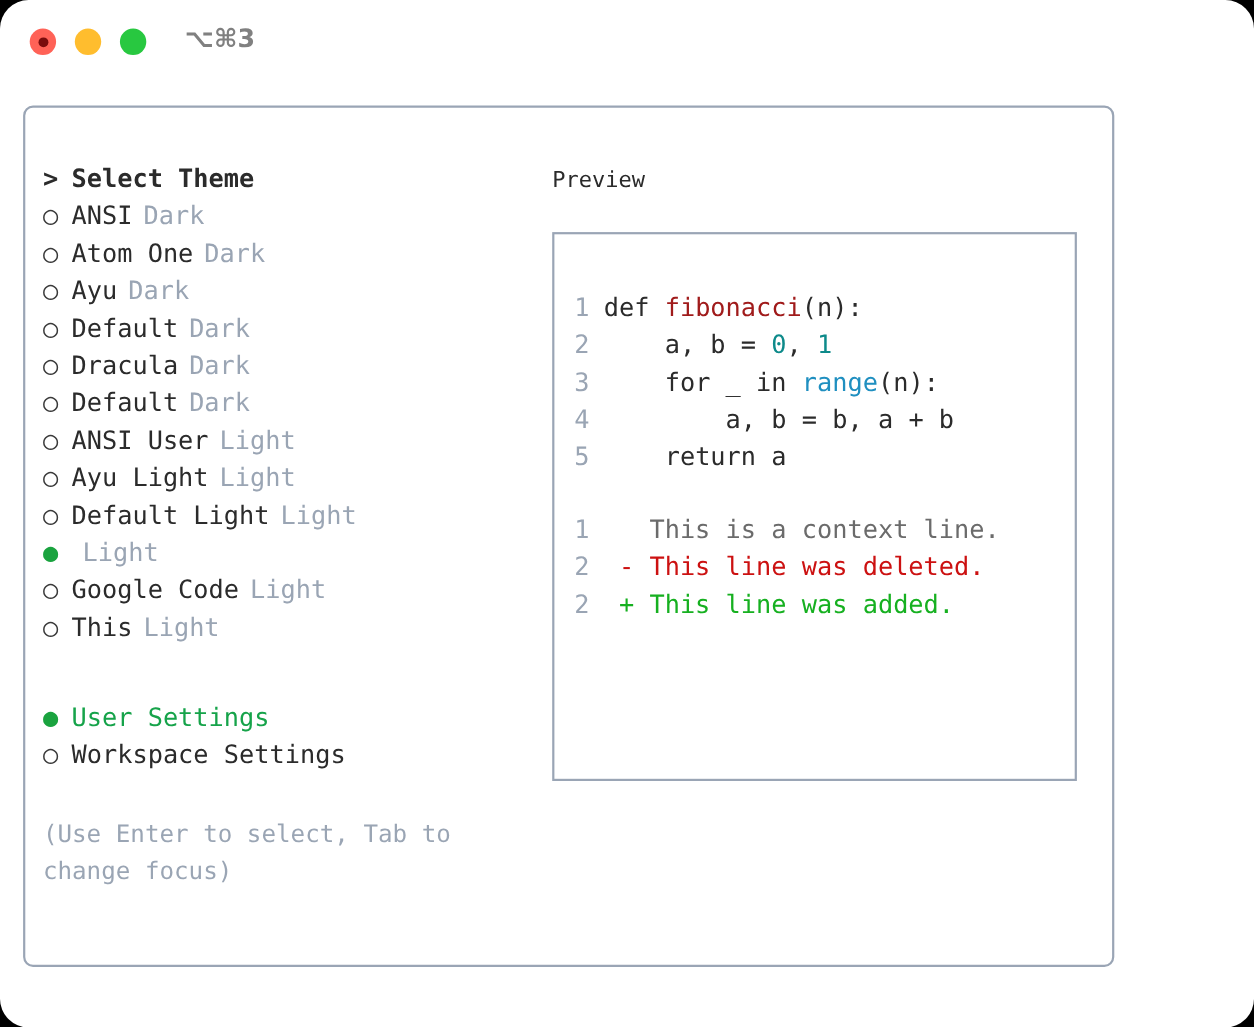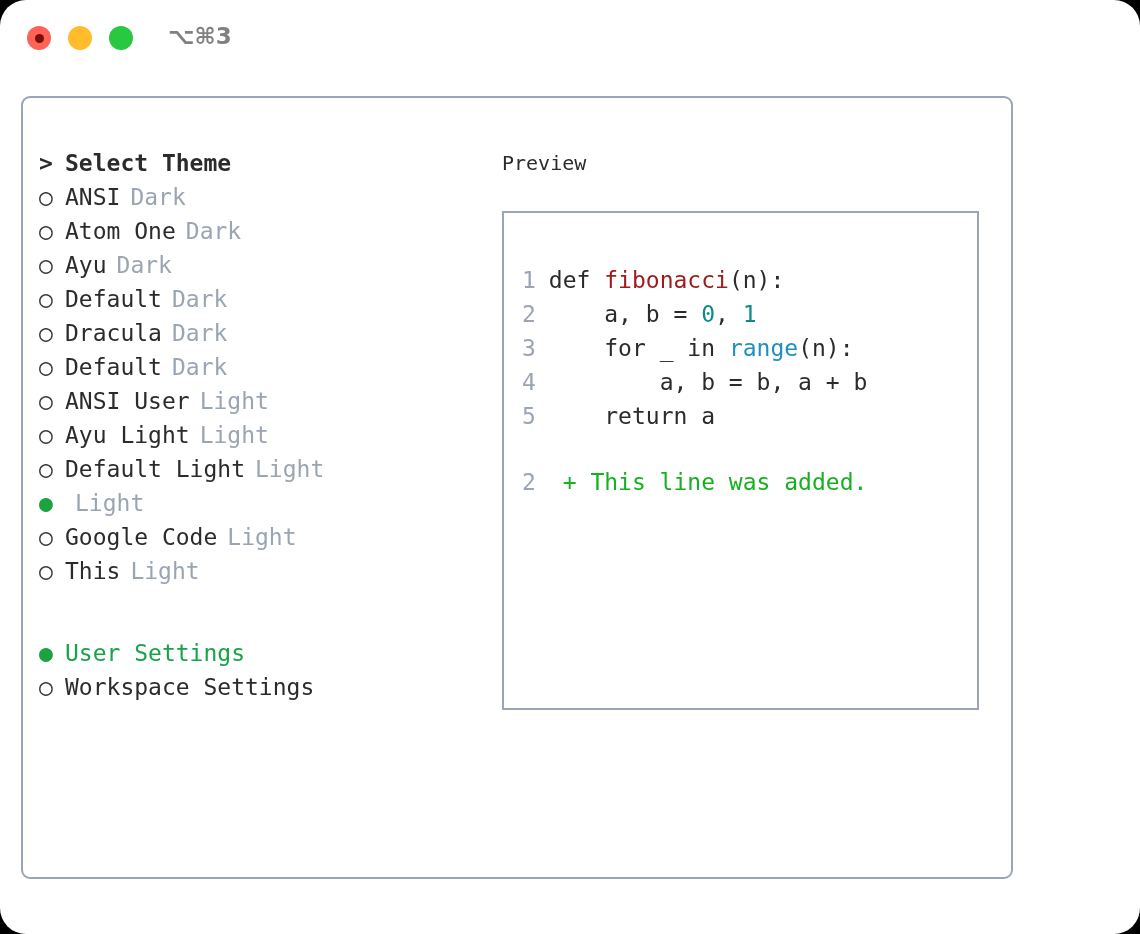--- a/index.html
+++ b/index.html
@@ -220,24 +220,25 @@
         </div>
 
       <div class="spacer-lg"></div>
 
       <div id="apply-list">
           <div class="row"><span class="marker bullet-on">●</span><span class="label selected">User Settings</span></div>
           <div class="row"><span class="marker bullet-off">○</span><span class="label">Workspace Settings</span></div>
         </div>
 
       <div class="spacer-sm"></div>
+      <div class="hint">(Use Enter to select, Tab to change focus)</div>
     </div>
 
     <div class="right-col">
       <div class="preview-title">Preview</div>
       <div class="preview-box">
         <div class="code" id="code-block"><div><span class="ln">1</span> <span class="tok-def">def </span><span class="tok-fn">fibonacci</span><span class="tok-plain">(n):</span></div><div><span class="ln">2</span> <span class="tok-plain">    a, b = </span><span class="tok-num">0</span><span class="tok-plain">, </span><span class="tok-num">1</span></div><div><span class="ln">3</span> <span class="tok-plain">    for _ in </span><span class="tok-builtin">range</span><span class="tok-plain">(n):</span></div><div><span class="ln">4</span> <span class="tok-plain">        a, b = b, a + b</span></div><div><span class="ln">5</span> <span class="tok-plain">    return a</span></div></div>
-        <div class="diff" id="diff-block"><div><span class="ln">2</span><span class="d-add">  + This line was added.</span></div></div>
+        <div class="diff" id="diff-block"><div><span class="ln">1</span><span class="d-context">    This is a context line.</span></div><div><span class="ln">2</span><span class="d-del">  - This line was deleted.</span></div><div><span class="ln">2</span><span class="d-add">  + This line was added.</span></div></div>
       </div>
     </div>
 
   </div>
 </div>
 
 </body></html>

